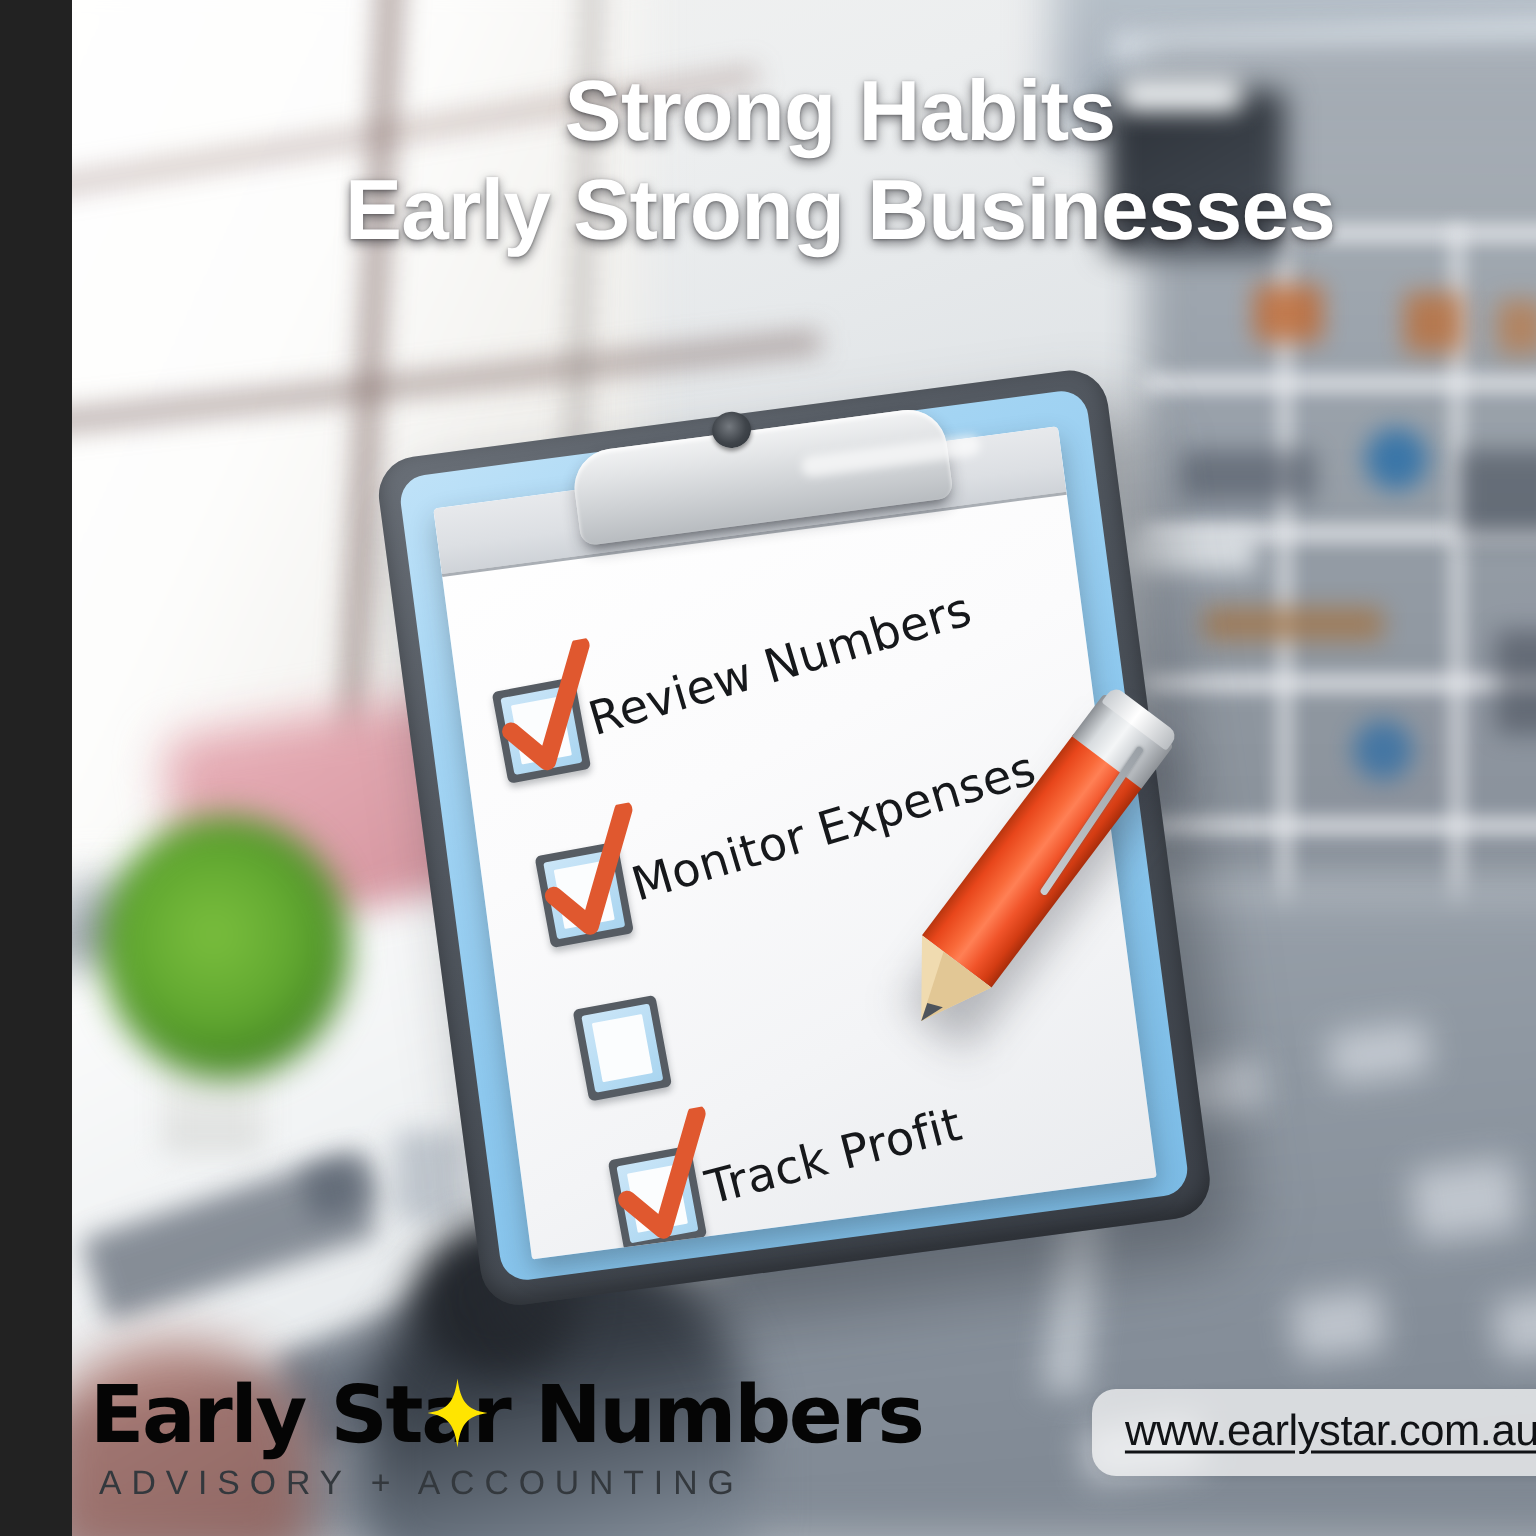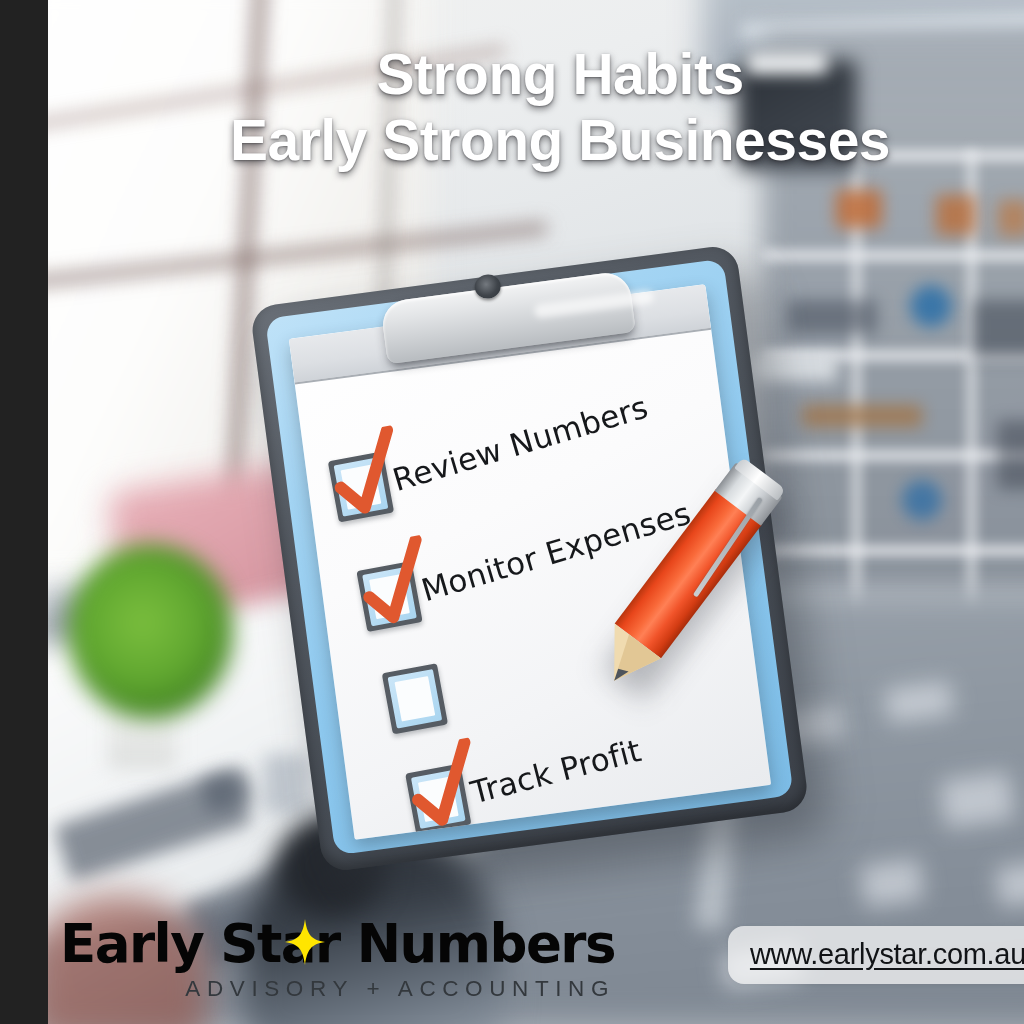--- a/index.html
+++ b/index.html
@@ -297,21 +297,21 @@
   }
   .logo-star{
     position:absolute;left:224px;top:2px;width:42px;height:46px;z-index:3;
   }
   .logo-sub{
     margin-top:6px;
     font-family:"Liberation Sans",sans-serif;
     font-size:22.5px;
     letter-spacing:6.6px;
     color:#33383d;
-    text-align:right;
+    text-align:left;
     padding-left:6px;
   }
 
   
   .url-badge{
     position:absolute;right:24px;bottom:40px;
     background:rgba(250,250,250,.72);
     border-radius:16px;
     padding:12px 22px 13px 22px;
     box-shadow:0 1px 4px rgba(60,65,70,.12);

